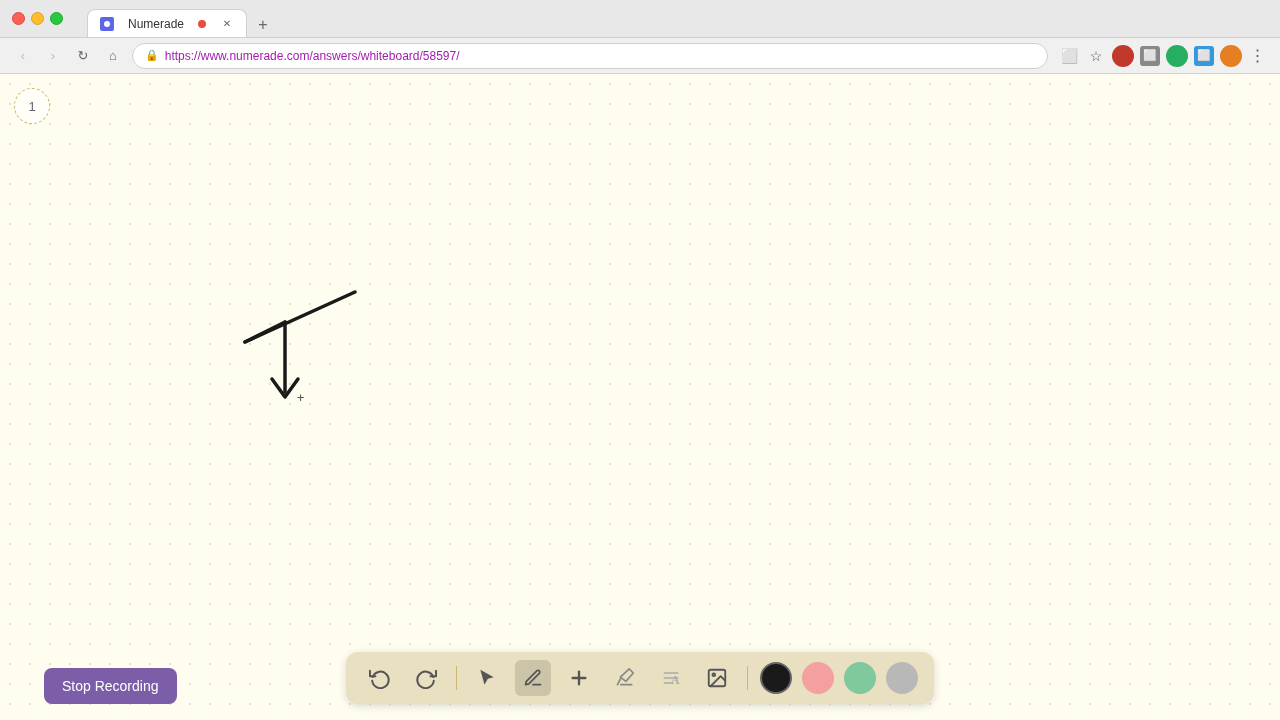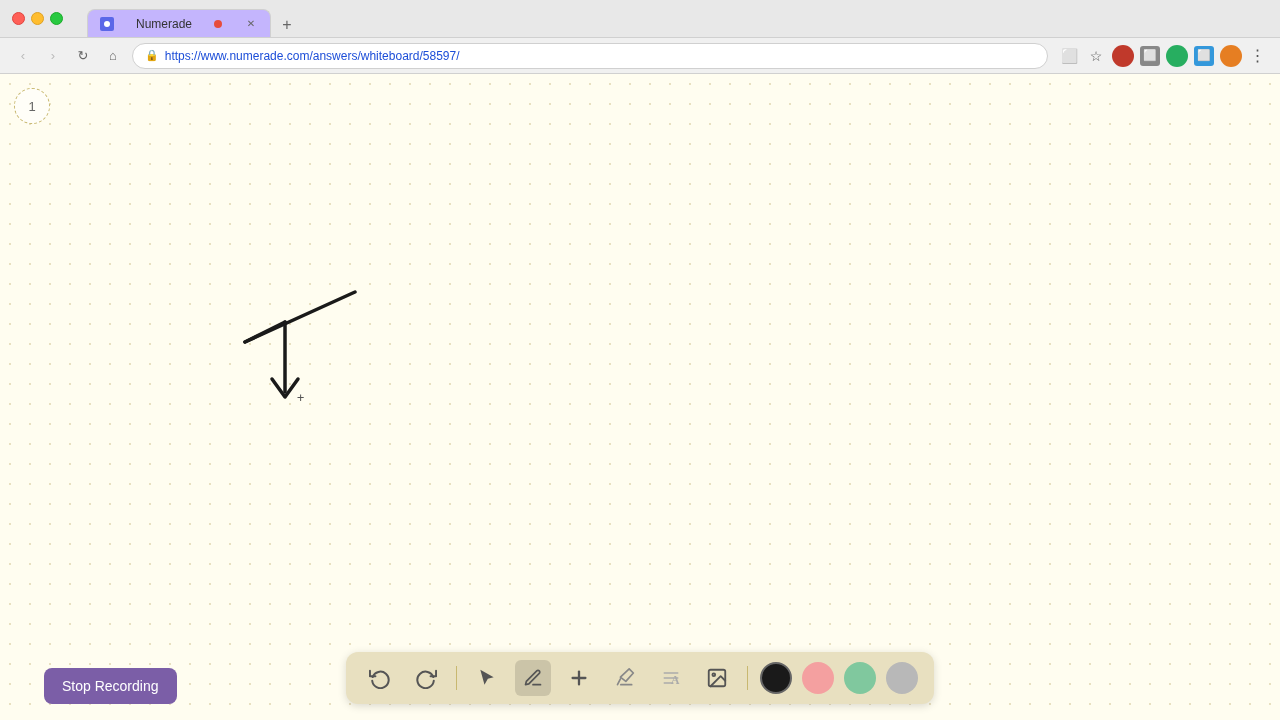--- a/index.html
+++ b/index.html
@@ -25,22 +25,22 @@
 
     .tab-bar {
       display: flex;
       align-items: flex-end;
       margin-left: 16px;
       height: 100%;
     }
     .tab {
       display: flex;
       align-items: center;
-      gap: 22px;
-      background: #c4b5fd;
+      gap: 14px;
+      background: #ffffff;
       border-radius: 8px 8px 0 0;
       padding: 0 12px;
       height: 28px;
       font-size: 12px;
       color: #333;
       border: 1px solid #d0d0d0;
       border-bottom: none;
       position: relative;
     }
     .tab-favicon { width: 14px; height: 14px; background: #5b67e8; border-radius: 2px; display: flex; align-items: center; justify-content: center; }
@@ -191,21 +191,21 @@
     </div>
   </div>
 
   <div class="address-bar">
     <div class="nav-btn disabled">‹</div>
     <div class="nav-btn disabled">›</div>
     <div class="nav-btn">↻</div>
     <div class="nav-btn">⌂</div>
     <div class="url-bar">
       <span class="url-lock">🔒</span>
-      <span style="font-size:12px;color:#1d4ed8;">https://www.numerade.com/answers/whiteboard/58597/</span>
+      <span style="font-size:12px;color:#a21caf;">https://www.numerade.com/answers/whiteboard/58597/</span>
     </div>
     <div class="extension-icons">
       <div class="ext-icon toolbar-btn">⬜</div>
       <div class="ext-icon toolbar-btn">☆</div>
       <div class="ext-icon" style="background:#c0392b;border-radius:50%;width:22px;height:22px;"></div>
       <div class="ext-icon" style="background:#888;border-radius:3px;">⬜</div>
       <div class="ext-icon" style="background:#27ae60;border-radius:50%;width:22px;height:22px;"></div>
       <div class="ext-icon" style="background:#3498db;border-radius:3px;">⬜</div>
       <div class="ext-icon" style="background:#e67e22;border-radius:50%;width:22px;height:22px;"></div>
       <div class="toolbar-btn more-btn">⋮</div>

